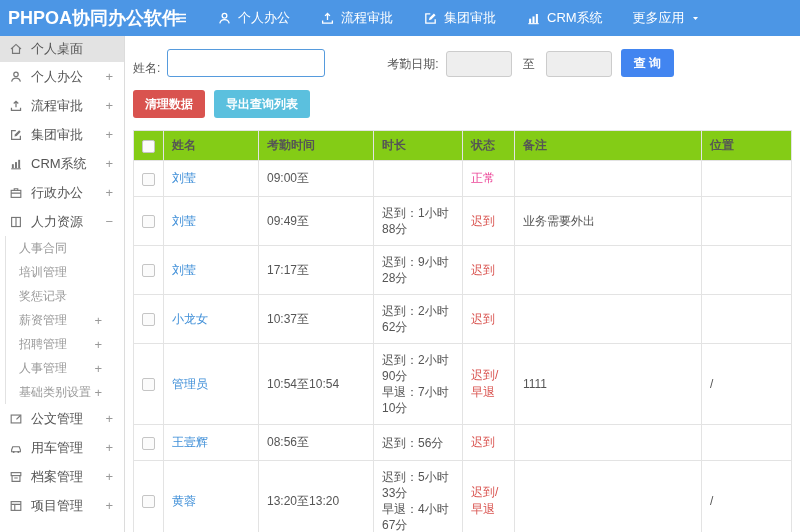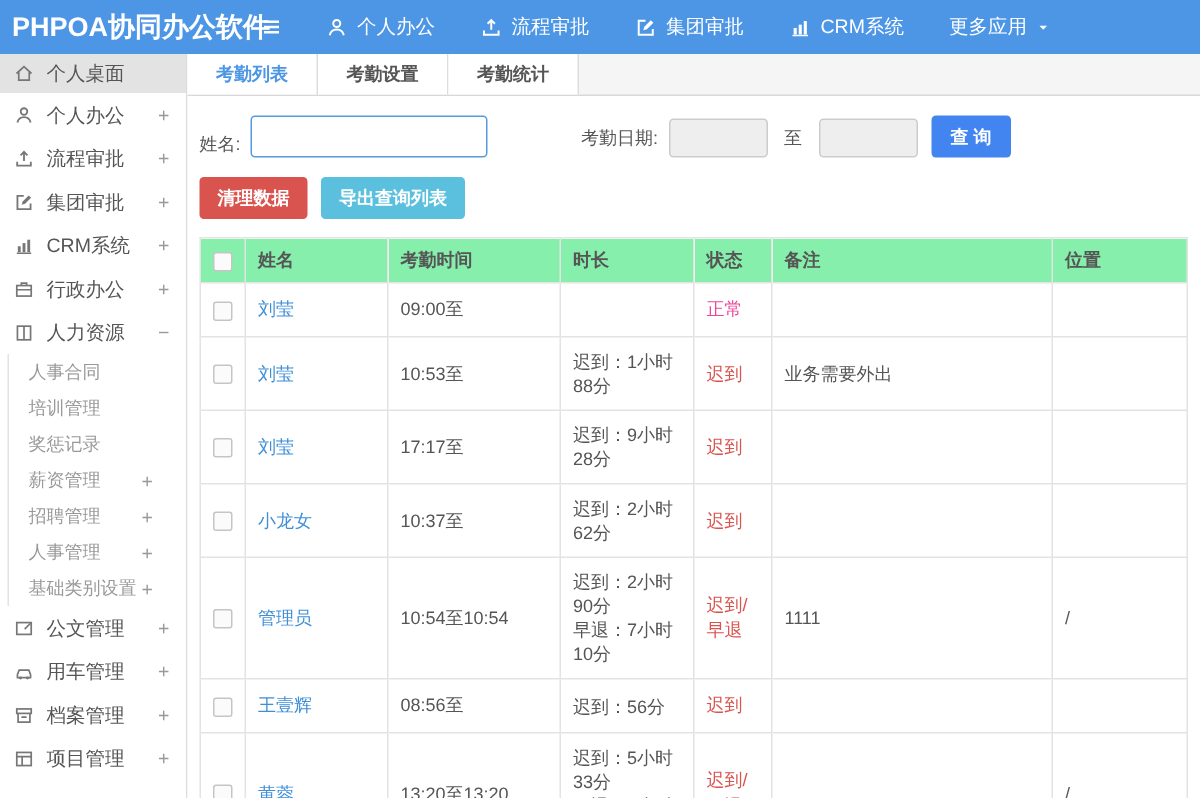--- a/index.html
+++ b/index.html
@@ -44,21 +44,21 @@
 
   .actions { display:flex; gap:9px; padding:3px 8px 12px 8px; }
   .btn { height:28px; padding:0 12px; color:#fff; border:none; border-radius:3px; font-size:12px; font-weight:bold; cursor:pointer; white-space:nowrap; }
   .btn-danger { background:#d9534f; }
   .btn-info { background:#5bc0de; }
 
   
   .table-wrap { padding:0 8px; }
   table { width:100%; border-collapse:collapse; table-layout:fixed; font-size:12px; }
   th,td { border:1px solid #e3e3e3; padding:8px; text-align:left; vertical-align:middle; overflow:hidden; }
-  thead th { background:#86efac; color:#555; font-weight:bold; padding:6px 8px; }
+  thead th { background:#84cc16; color:#555; font-weight:bold; padding:6px 8px; }
   tbody tr { height:36px; }
   .checkbox { display:inline-block; width:13px; height:13px; border:1px solid #c5c5c5; border-radius:2px; background:#fbfbfb; vertical-align:middle; cursor:pointer; }
   .name-link { color:#3f8fd8; text-decoration:none; cursor:pointer; }
   .dur div { line-height:16px; }
   .status-normal { color:#ec4899; }
   .status-late { color:#d9534f; }
 </style>
 </head>
 <body>
 
@@ -264,25 +264,20 @@
             <rect x="2.5" y="3" width="11" height="10" fill="none" stroke="currentColor" stroke-width="1.3"></rect>
             <path d="M2.5 6.2h11M6.6 6.2V13" stroke="currentColor" stroke-width="1.3" fill="none"></path>
           </svg>
         </span>
     <span class="side-label">项目管理</span>
     <span class="expand">+</span>
   </div>
     </aside>
 
   <main class="content">
-    <div class="tabbar">
-        <div class="tab active">考勤列表</div>
-        <div class="tab">考勤设置</div>
-        <div class="tab">考勤统计</div>
-      </div>
 
     <div class="filter">
       <span class="lbl">姓名:</span>
       <input class="name-input" type="text" value="" style="">
       <div class="date-group">
         <span class="lbl">考勤日期:</span>
         <input class="date-input" type="text" value="" style="">
         <span class="to-label">至</span>
         <input class="date-input" type="text" value="" style="">
       </div>
@@ -324,21 +319,21 @@
     <td><a class="name-link">刘莹</a></td>
     <td class="cell-time">09:00至</td>
     <td class="dur"></td>
     <td class="cell-status status-normal">正常</td>
     <td class="cell-remark"></td>
     <td class="cell-loc"></td>
   </tr>
             <tr>
     <td style="text-align:center"><span class="checkbox"></span></td>
     <td><a class="name-link">刘莹</a></td>
-    <td class="cell-time">10:53至</td>
+    <td class="cell-time">09:49至</td>
     <td class="dur">
                 <div>迟到：1小时88分</div>
               </td>
     <td class="cell-status status-late">迟到</td>
     <td class="cell-remark">业务需要外出</td>
     <td class="cell-loc"></td>
   </tr>
             <tr>
     <td style="text-align:center"><span class="checkbox"></span></td>
     <td><a class="name-link">刘莹</a></td>

